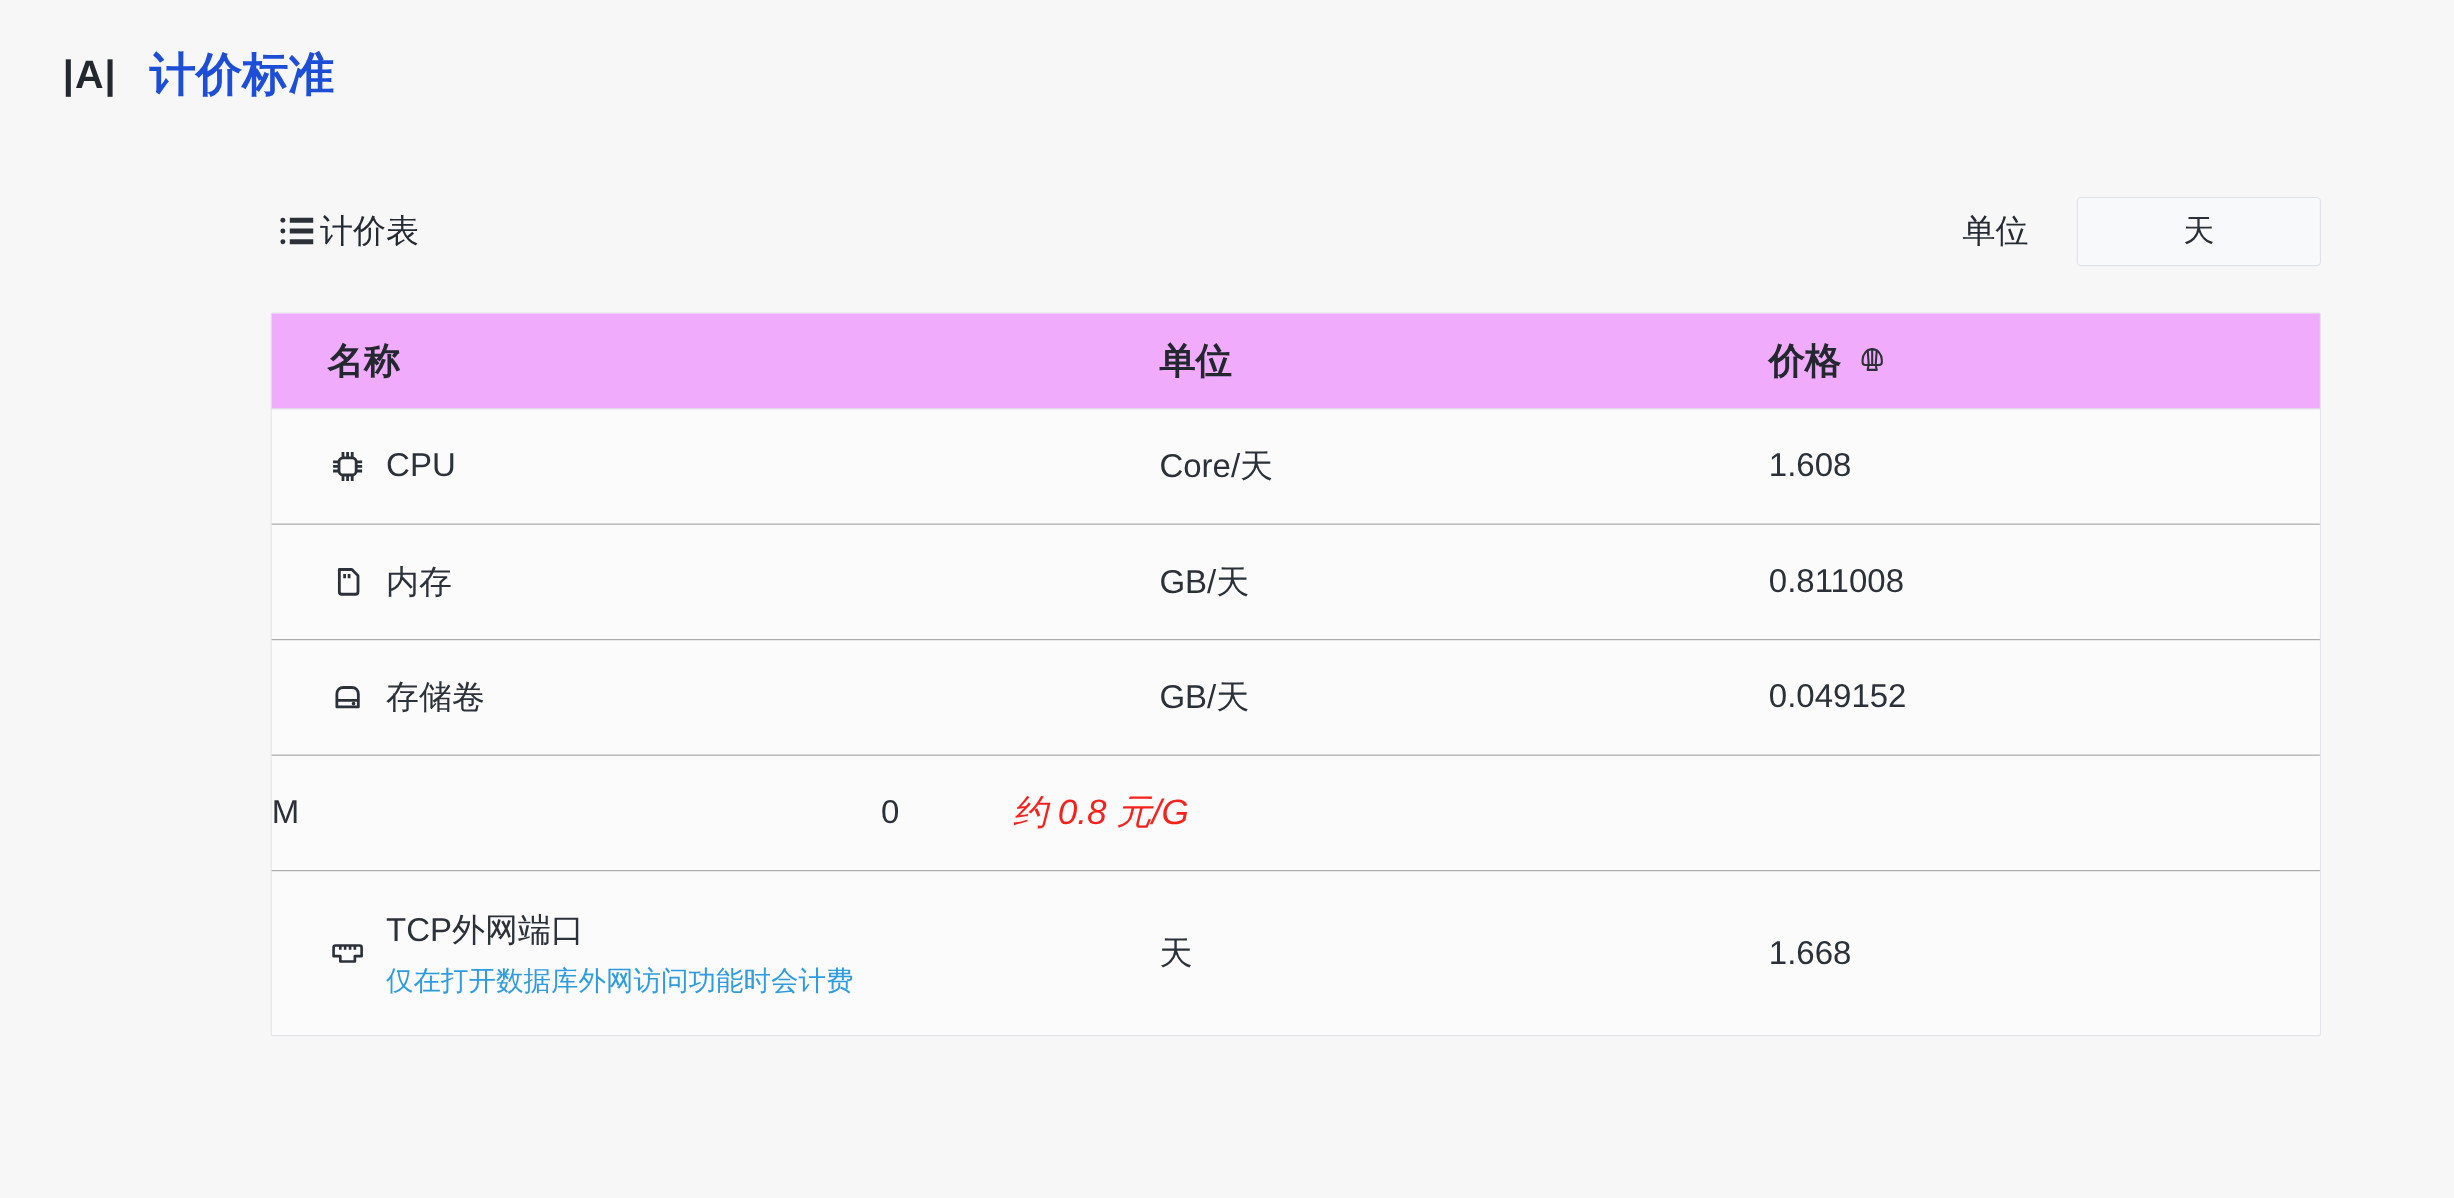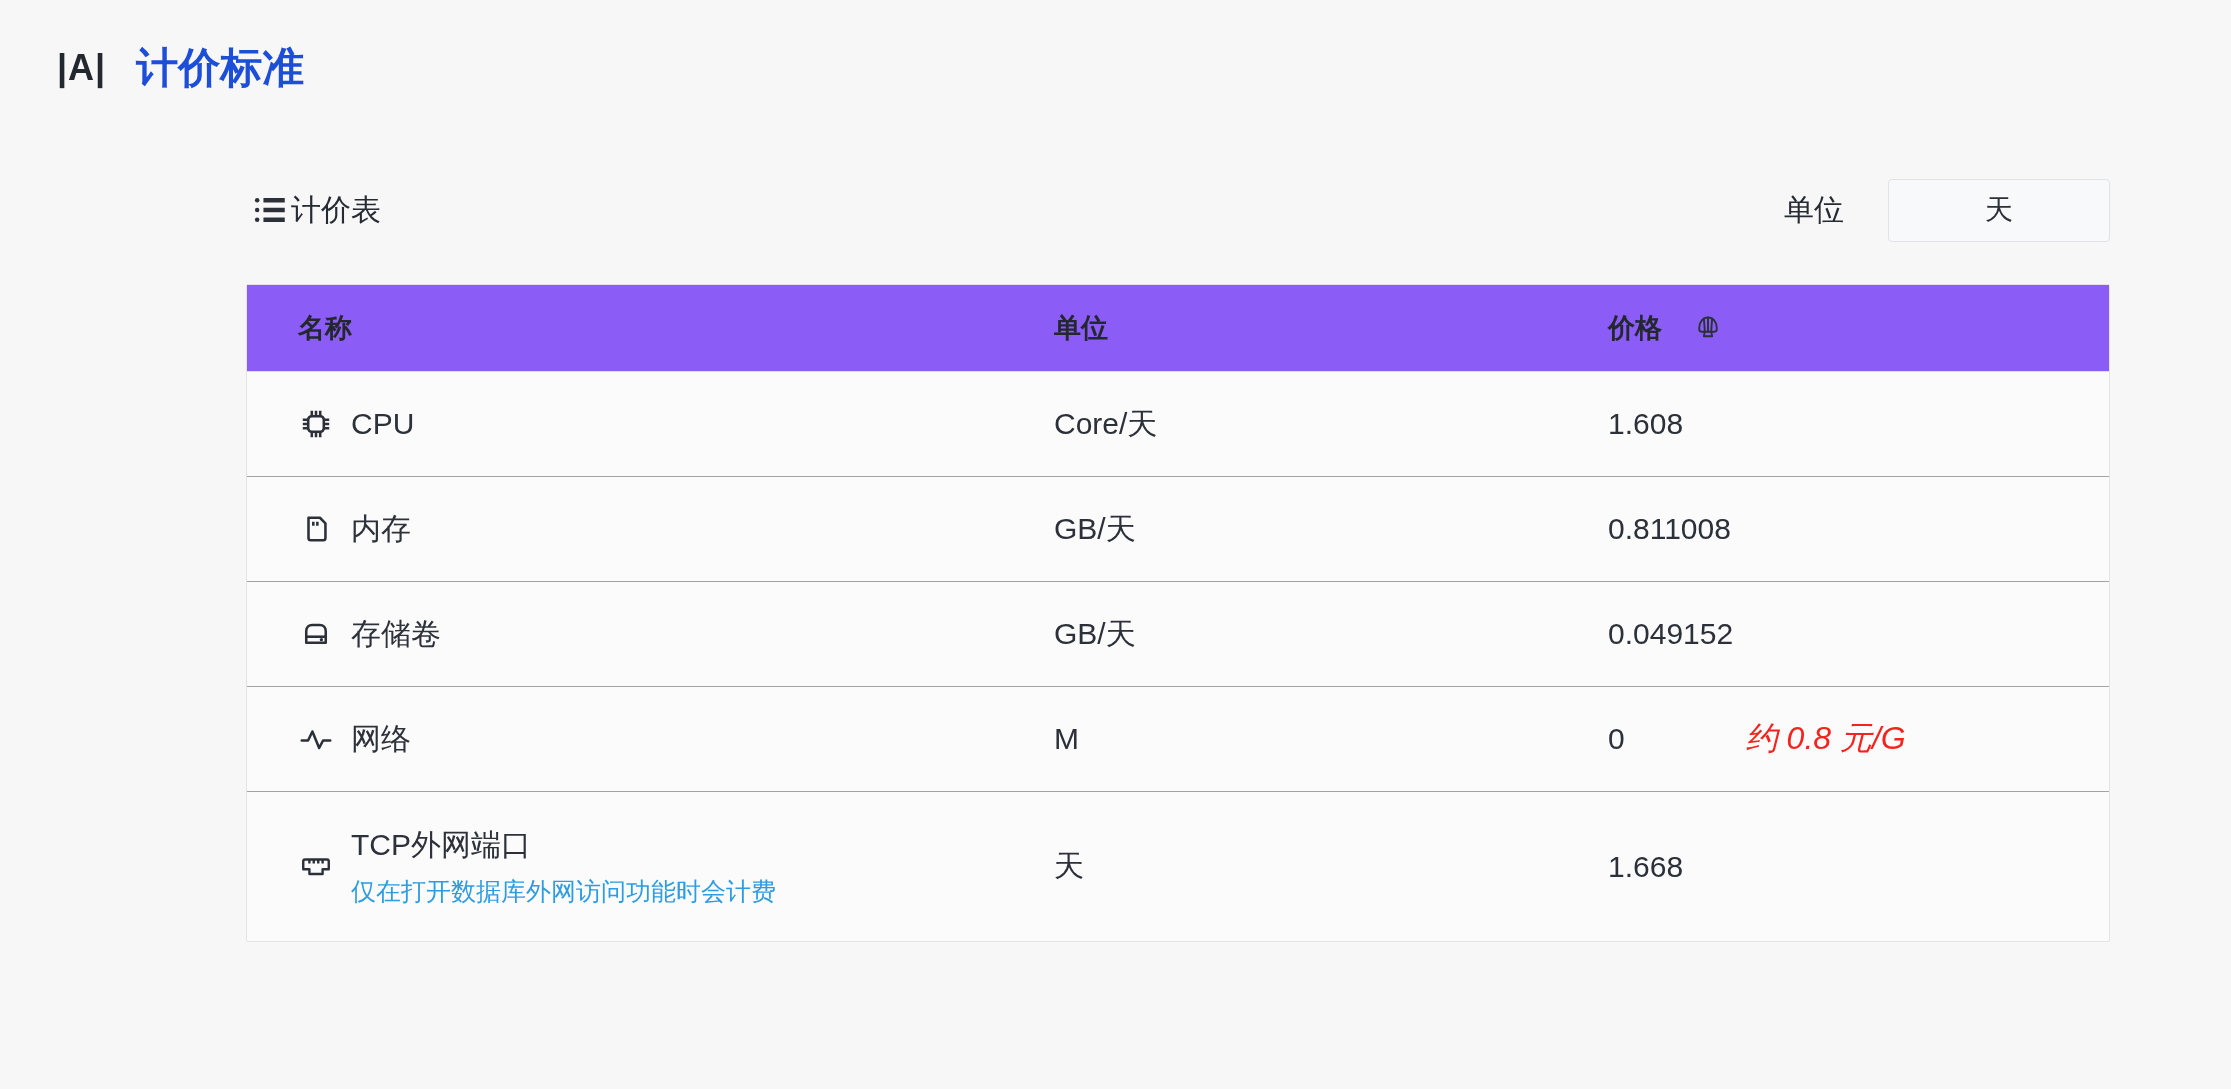--- a/index.html
+++ b/index.html
@@ -25,26 +25,26 @@
     background:#f8f9fb; border:1px solid #e0e2e6; border-radius:4px;
     font-size:28px; color:#2b3039; cursor:pointer;
   }
 
   .table {
     margin-top:42px; border:1px solid #e2e4e7; border-radius:2px;
     background:#fbfbfc;
   }
   .thead {
     display:flex; align-items:center; height:87px;
-    background:#8b5cf6; border-bottom:1px solid #dfe1e4;
-    font-weight:700; font-size:27px; color:#23282f;
+    background:#f0abfc; border-bottom:1px solid #dfe1e4;
+    font-weight:700; font-size:33px; color:#23282f;
   }
   .c1 { width:807px; padding-left:51px; display:flex; align-items:center; }
   .c2 { width:554px; }
-  .c3 { flex:1; display:flex; align-items:center;gap:18px; }
+  .c3 { flex:1; display:flex; align-items:center; }
   .trow {
     display:flex; align-items:center; min-height:105px;
     border-bottom:1px solid #a3a3a3; font-size:30px;
   }
   .trow:last-child { border-bottom:none; min-height:149px; }
   .icon { display:inline-flex; flex:none; }
   .icon svg { stroke:#2b3039; fill:none; stroke-width:1.7; }
   .row-icon { width:36px; height:36px; margin-right:17px; }
   .list-icon-box { width:41px; height:36px; }
   .shell-icon-box { width:30px; height:32px; margin-left:13px; }
@@ -144,28 +144,20 @@
             <circle cx="15.6" cy="15.8" r="1.1" fill="#2b3039" stroke="none"></circle>
           </svg>
         </span>
         <span class="name-text">存储卷</span>
       </div>
       <div class="c2">GB/天</div>
       <div class="c3">0.049152</div>
     </div>
 
     <div class="trow">
-      <div class="c1">
-        <span class="icon row-icon">
-          <svg viewBox="0 0 24 24" width="36" height="36">
-            <path d="M2.5 13 h4.2 L9.6 7 l4.5 11 2.6 -5 h4.8" stroke-linejoin="round" stroke-linecap="round"></path>
-          </svg>
-        </span>
-        <span class="name-text">网络</span>
-      </div>
       <div class="c2">M</div>
       <div class="c3">
         <span>0</span>
         <span class="price-annotation">约 0.8 元/G</span>
       </div>
     </div>
 
     <div class="trow">
       <div class="c1">
         <span class="icon row-icon">

